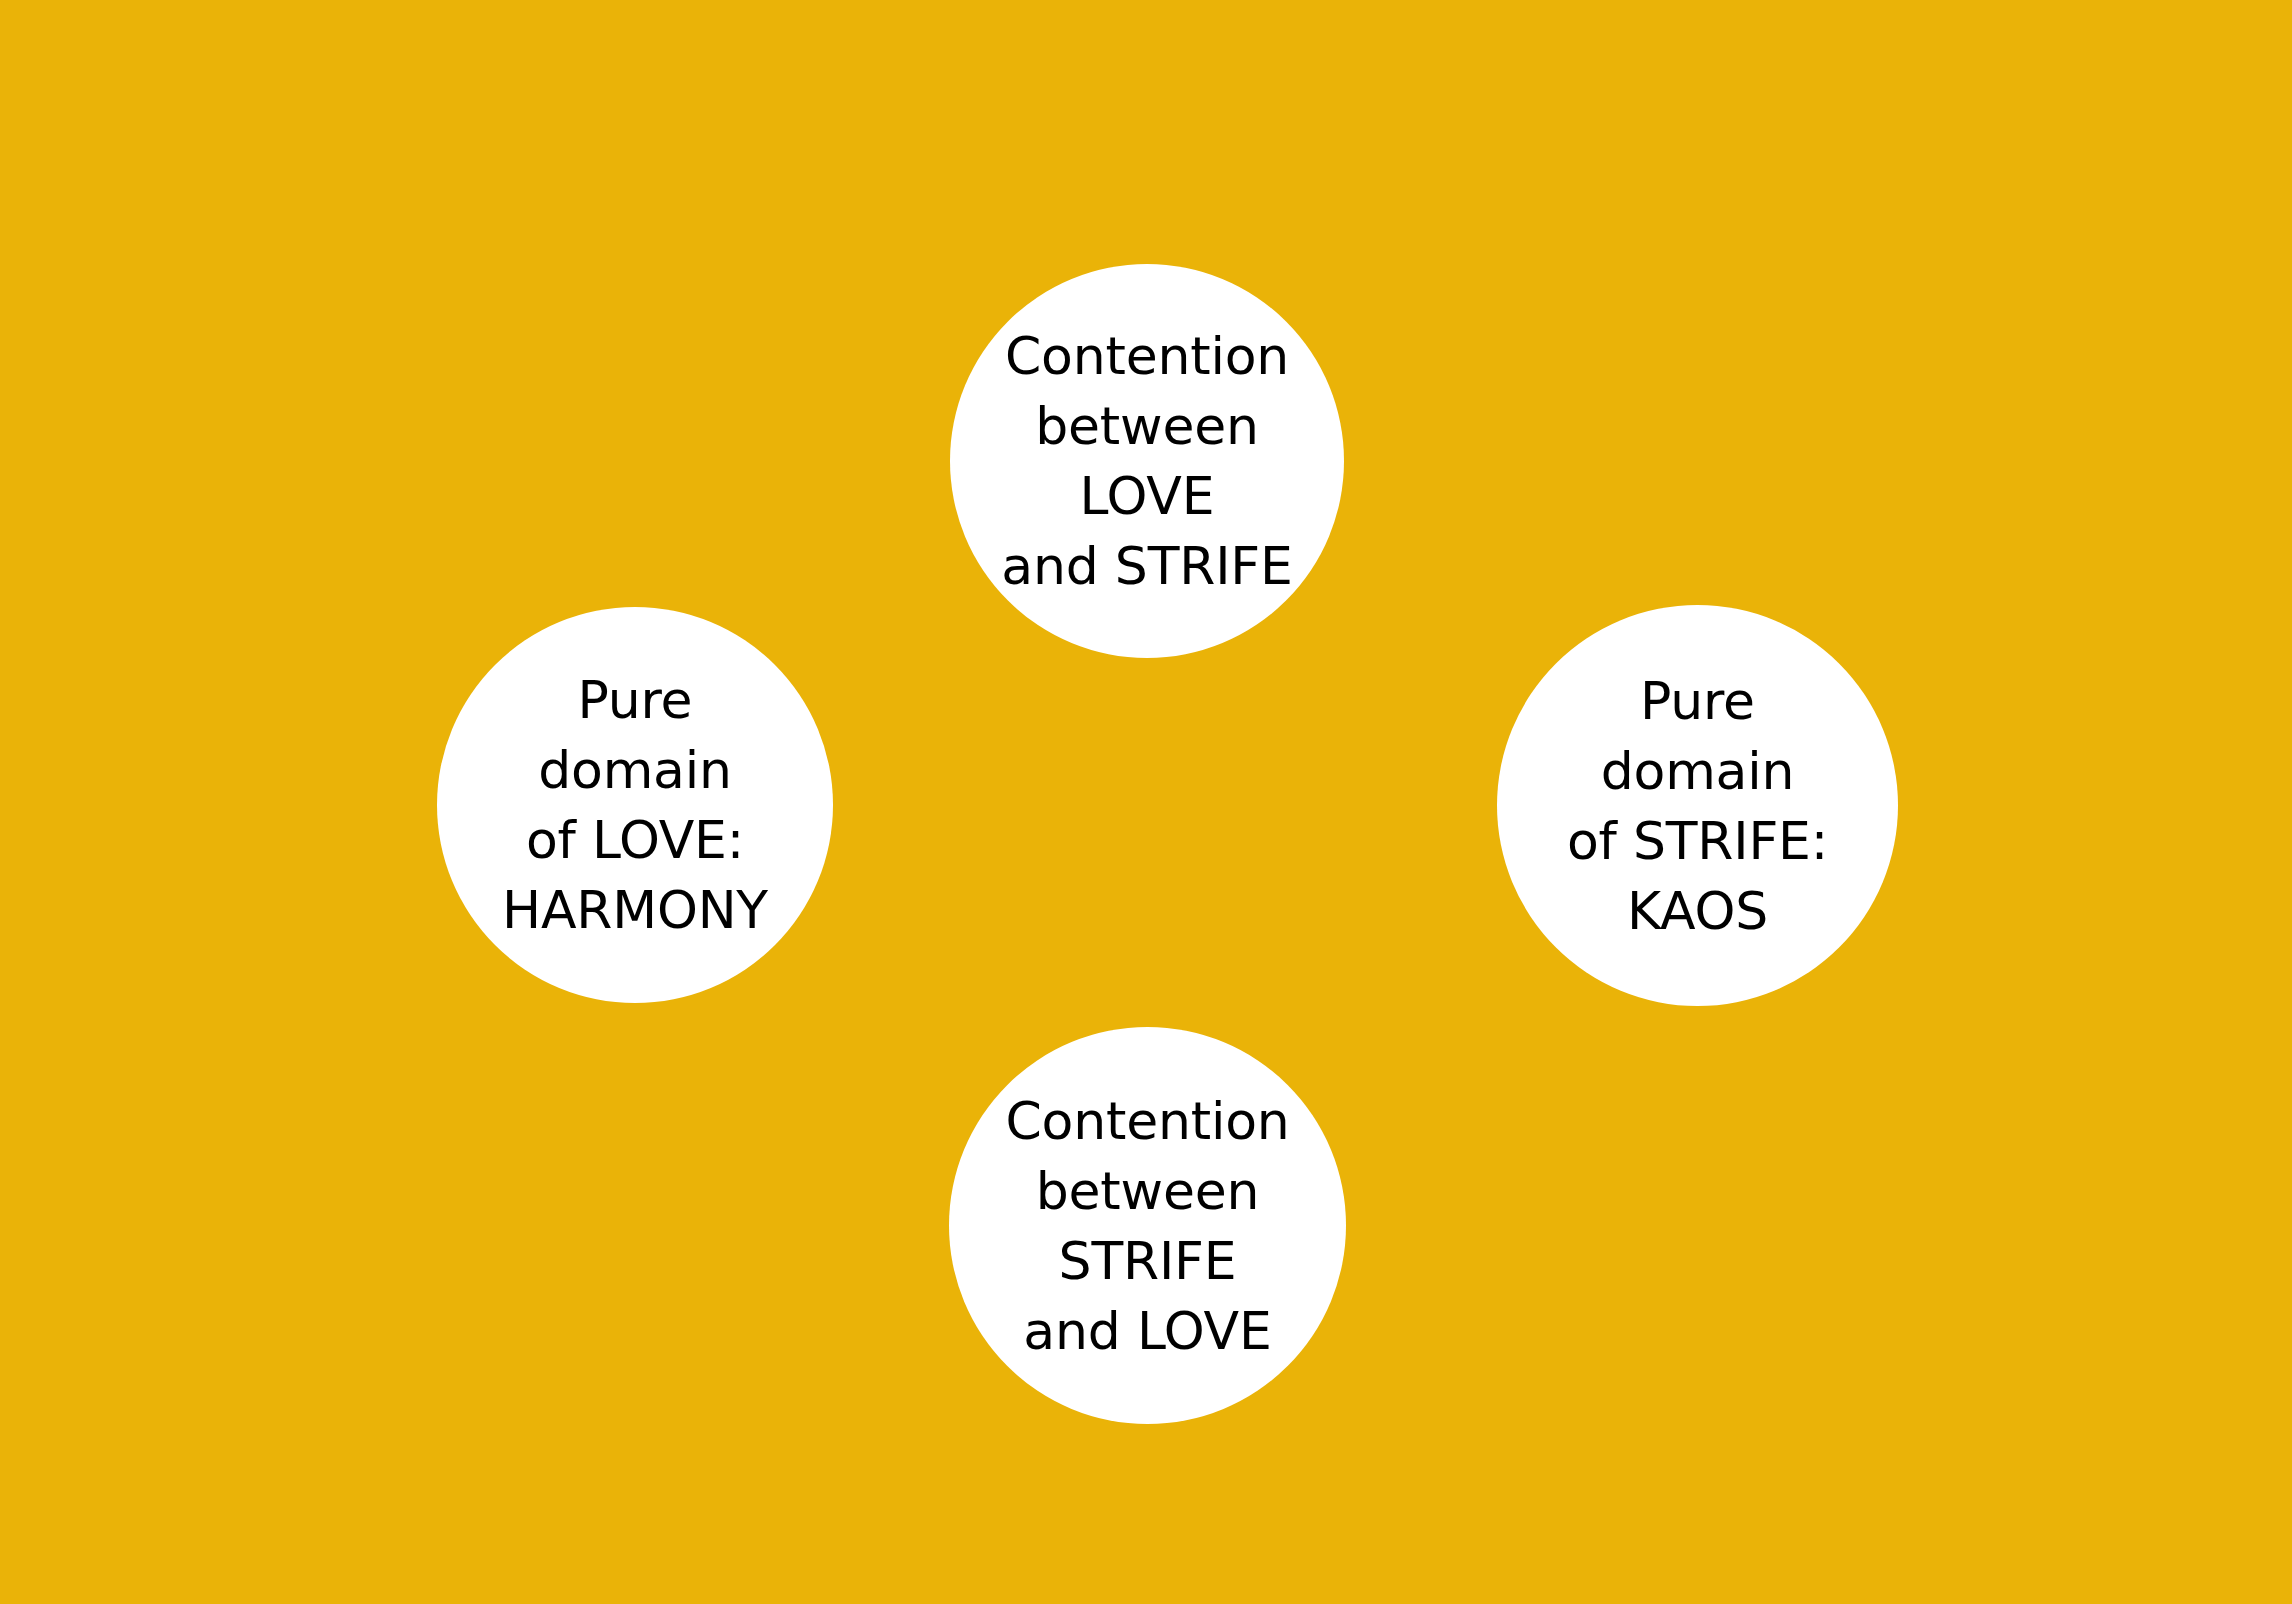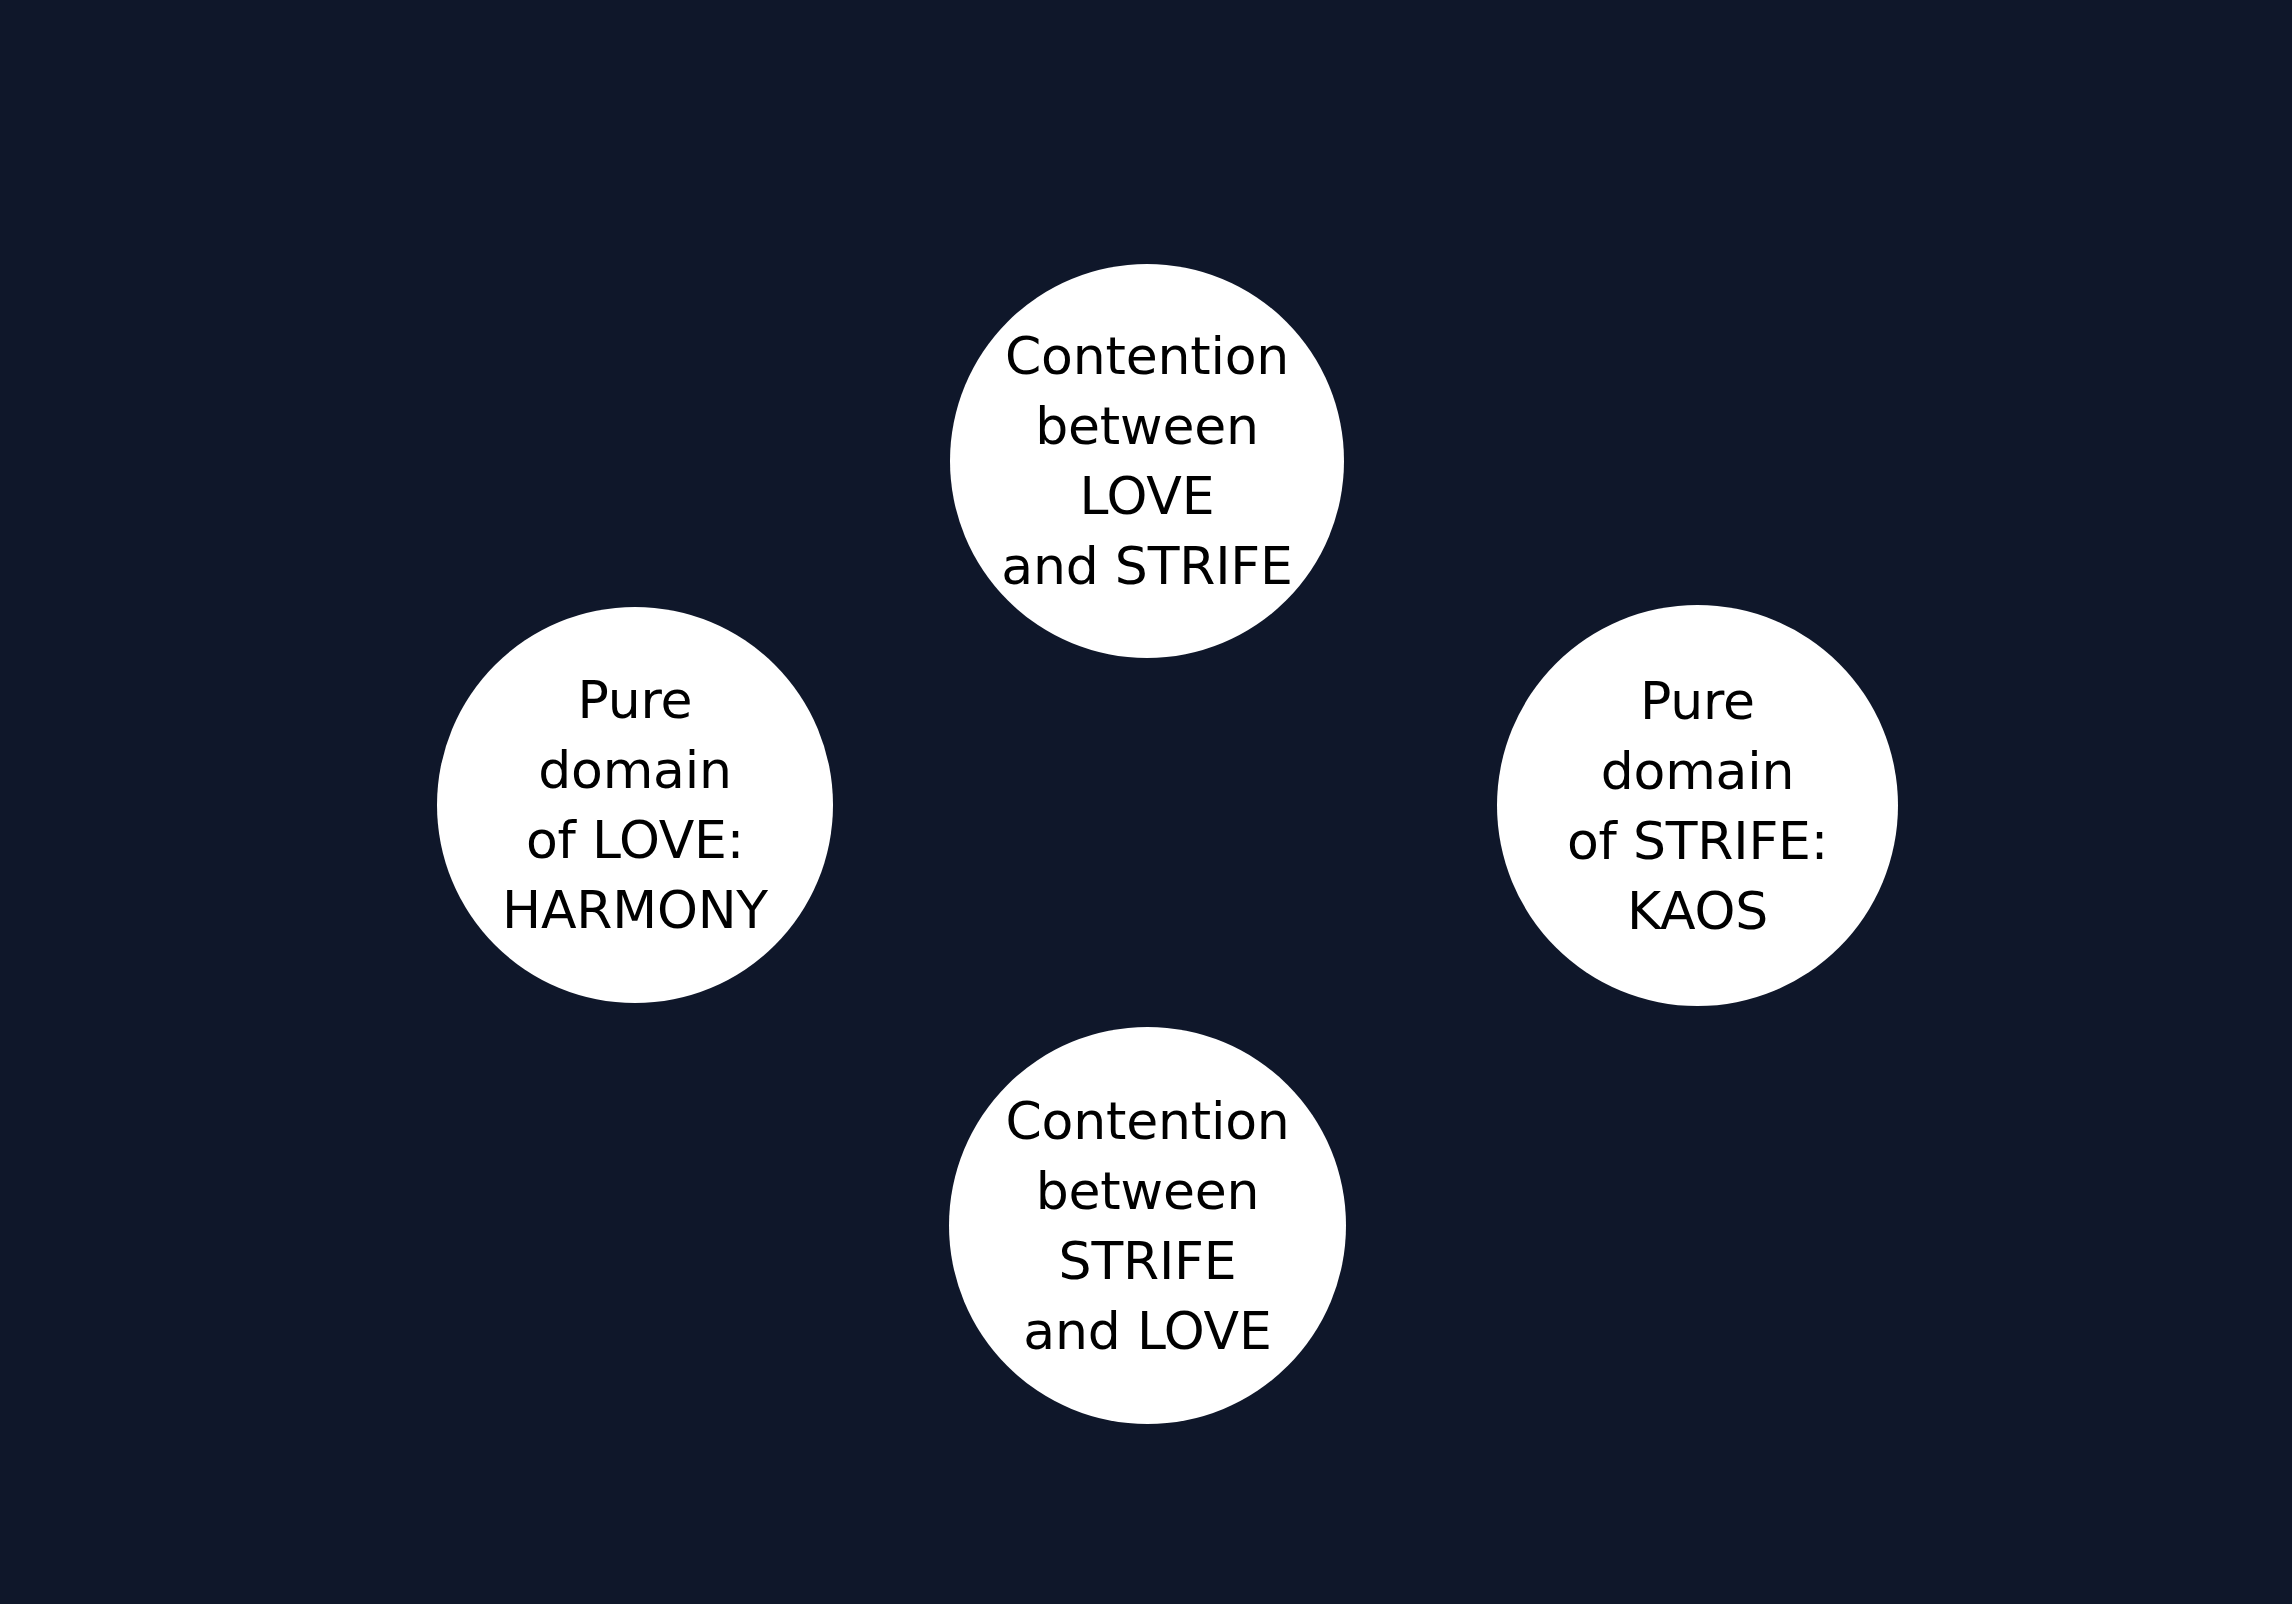--- a/index.html
+++ b/index.html
@@ -4,21 +4,21 @@
 <style>
   html, body {
     margin: 0;
     padding: 0;
     background: #000000;
   }
   #canvas {
     position: relative;
     width: 2293px;
     height: 1605px;
-    background: #0f172a;
+    background: #eab308;
     overflow: hidden;
   }
   .node {
     position: absolute;
     border-radius: 50%;
     background: #ffffff;
     display: flex;
     align-items: center;
     justify-content: center;
     box-sizing: border-box;

